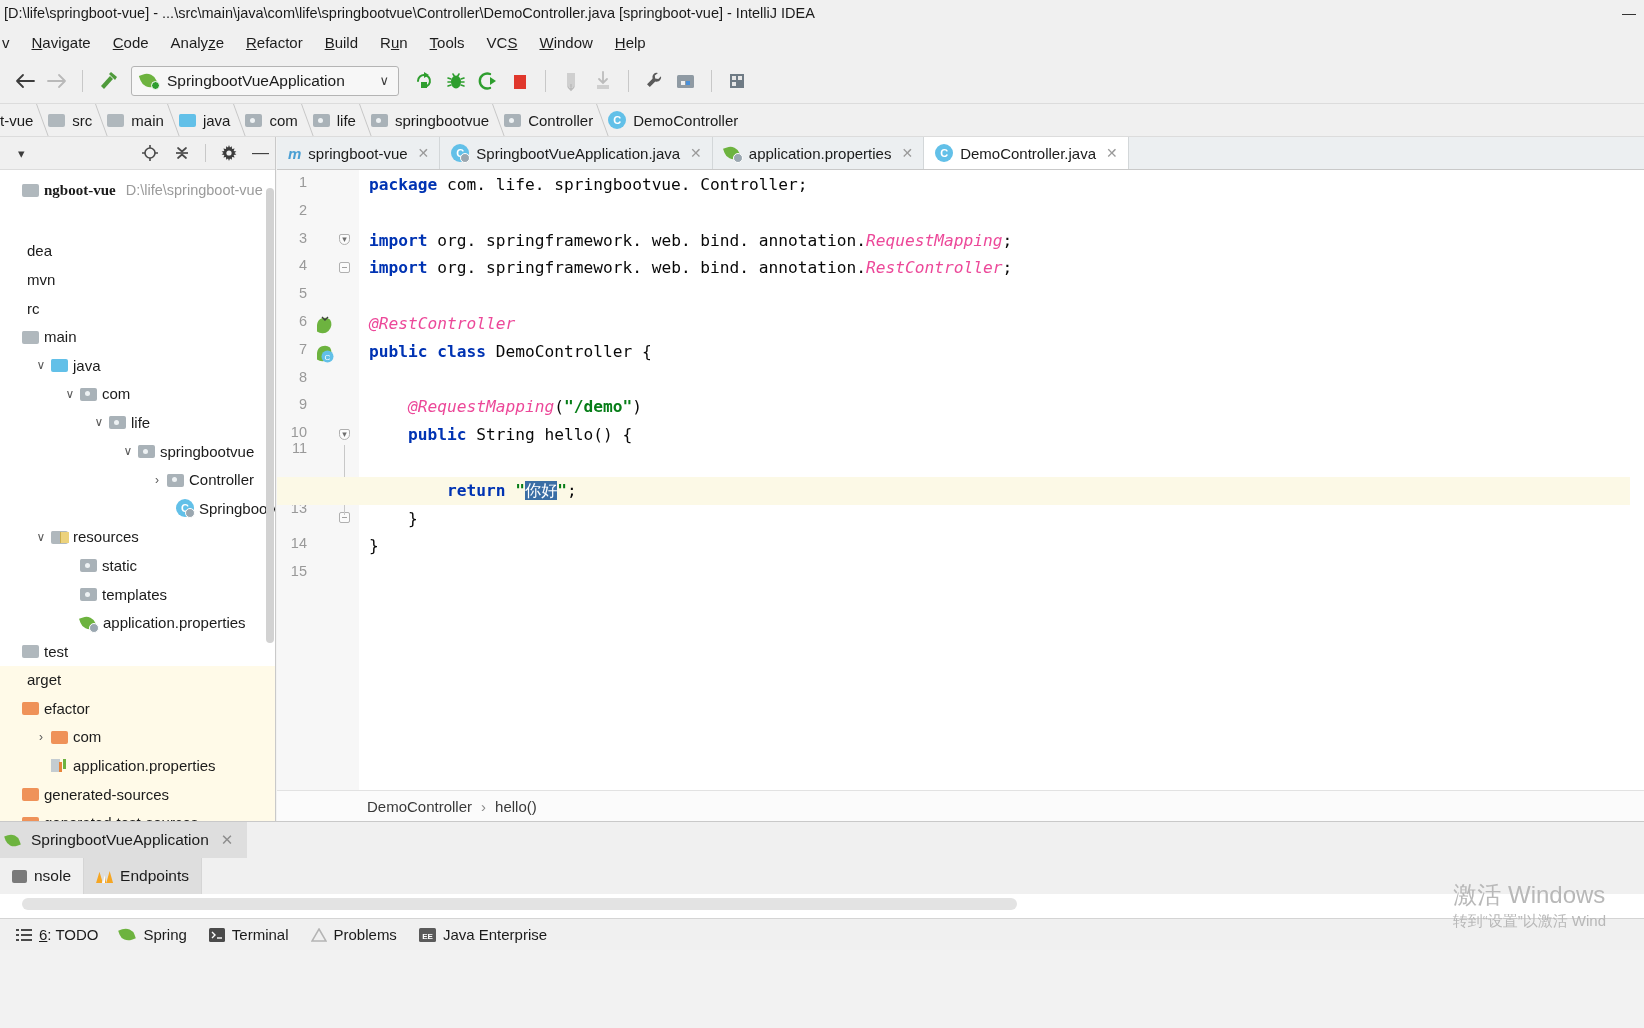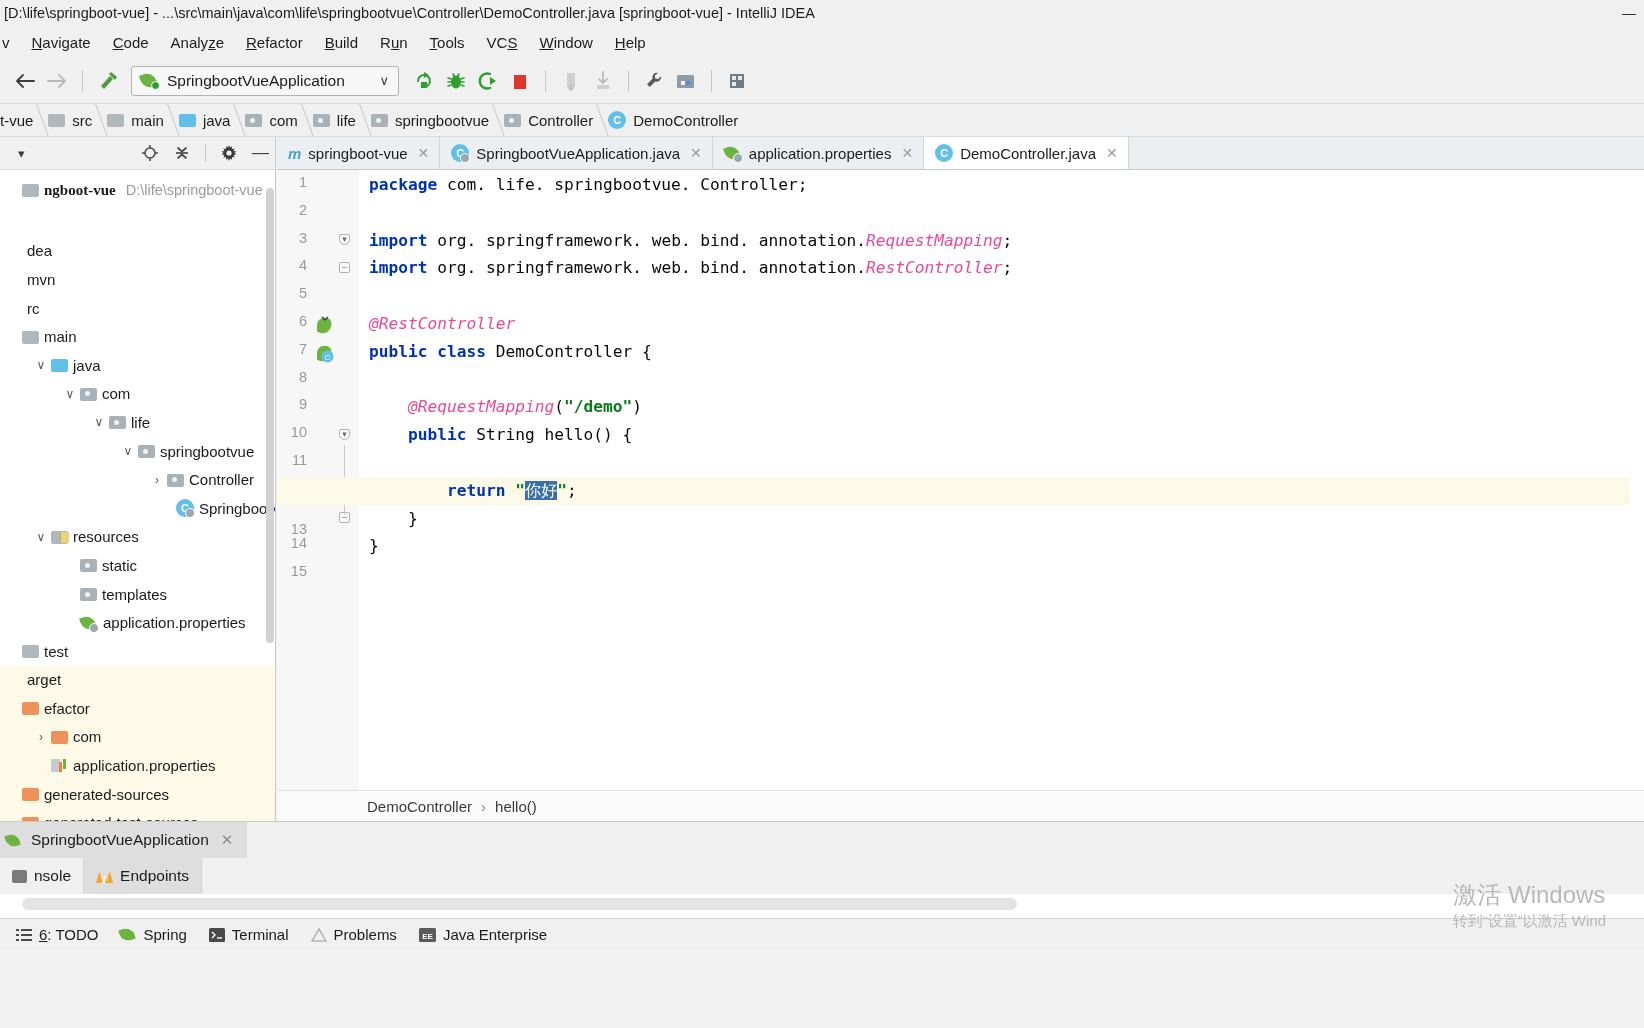--- a/index.html
+++ b/index.html
@@ -655,23 +655,23 @@
         <div class="gutter-line" style="top: 4px;">1</div>
         <div class="gutter-line" style="top: 31.8px;">2</div>
         <div class="gutter-line" style="top: 59.6px;">3</div>
         <div class="gutter-line" style="top: 87.4px;">4</div>
         <div class="gutter-line" style="top: 115.2px;">5</div>
         <div class="gutter-line" style="top: 143px;">6</div>
         <div class="gutter-line" style="top: 170.8px;">7</div>
         <div class="gutter-line" style="top: 198.6px;">8</div>
         <div class="gutter-line" style="top: 226.4px;">9</div>
         <div class="gutter-line" style="top: 254.2px;">10</div>
-        <div class="gutter-line" style="top: 282px;">11</div>
+        <div class="gutter-line" style="top: 270px;">11</div>
         <div class="gutter-line" style="top: 309.8px; color: rgb(74, 74, 74);">12</div>
-        <div class="gutter-line" style="top: 351px;">13</div>
+        <div class="gutter-line" style="top: 330px;">13</div>
         <div class="gutter-line" style="top: 365.4px;">14</div>
         <div class="gutter-line" style="top: 393.2px;">15</div>
       </div>
     <div class="gutter-marks">
 
       <div class="fold" style="left:62px; top:64px; border-radius:2px 2px 50% 50%;">▾</div>
       <div class="fold" style="left:62px; top:92px;">–</div>
       <div class="fold" style="left:62px; top:259px; border-radius:2px 2px 50% 50%;">▾</div>
       <div class="fold" style="left:62px; top:342px;">–</div>
       <div class="fold-line" style="left:67px; top:275px; height:70px;"></div>

